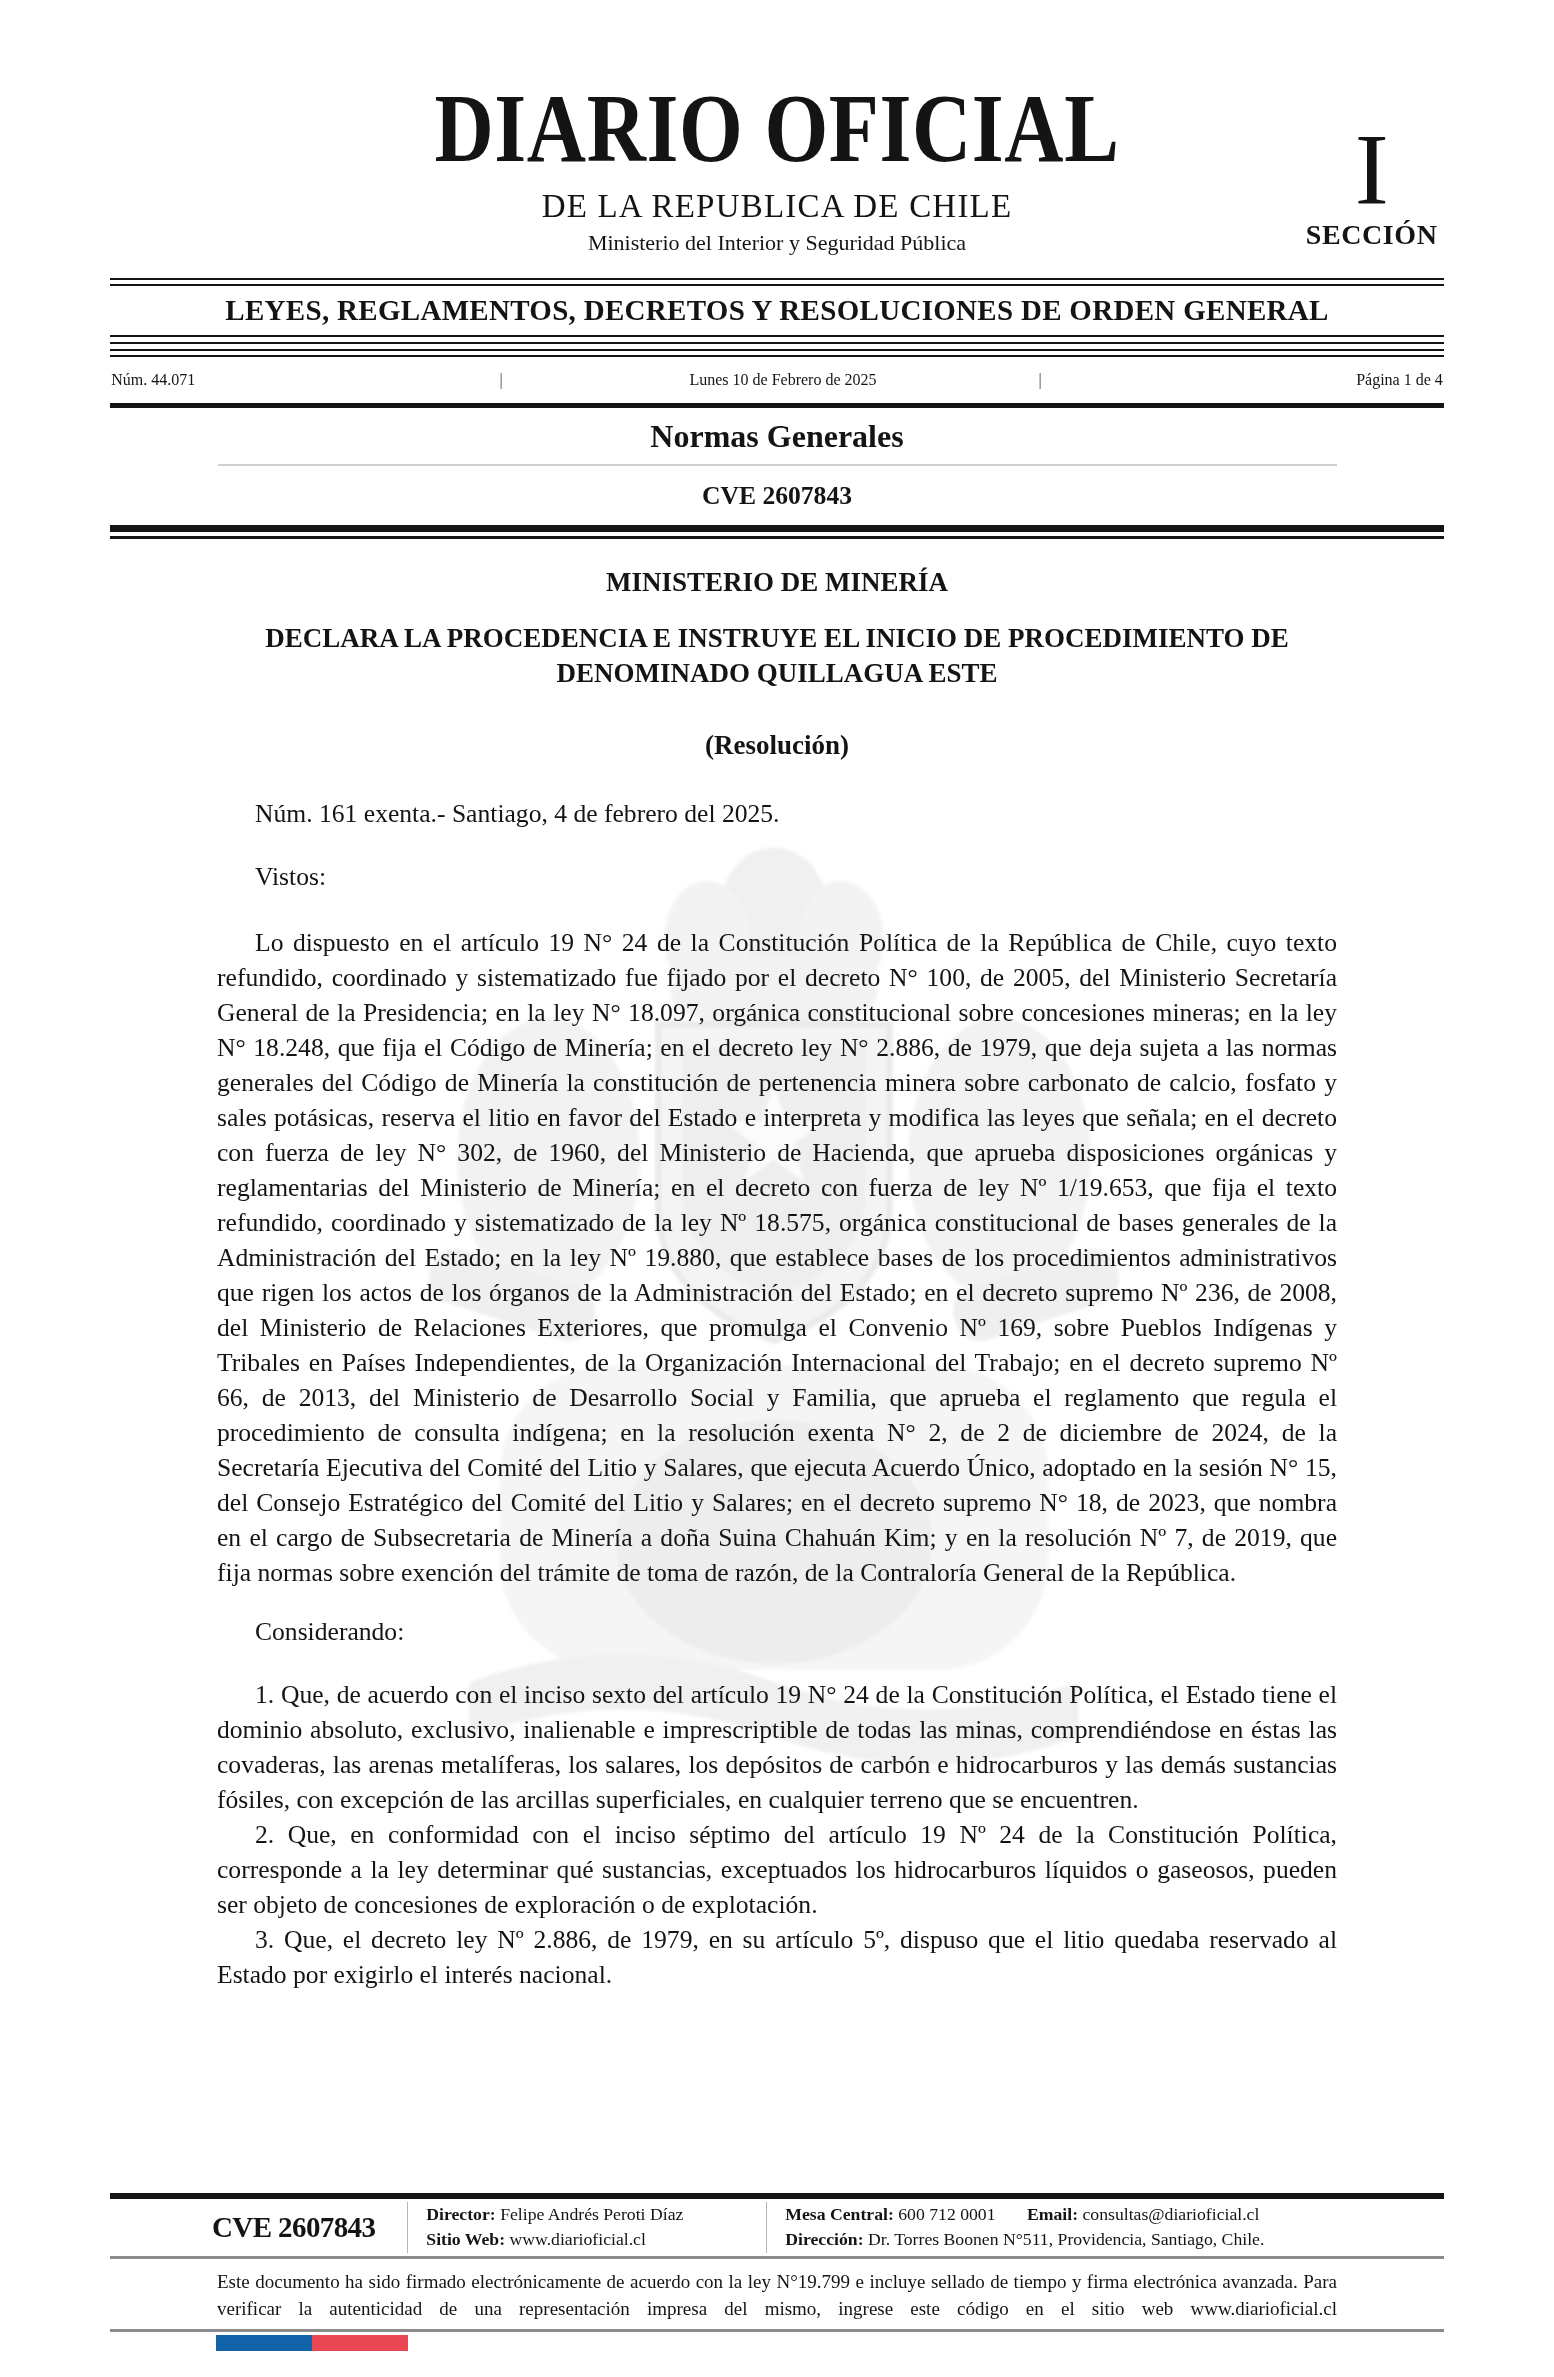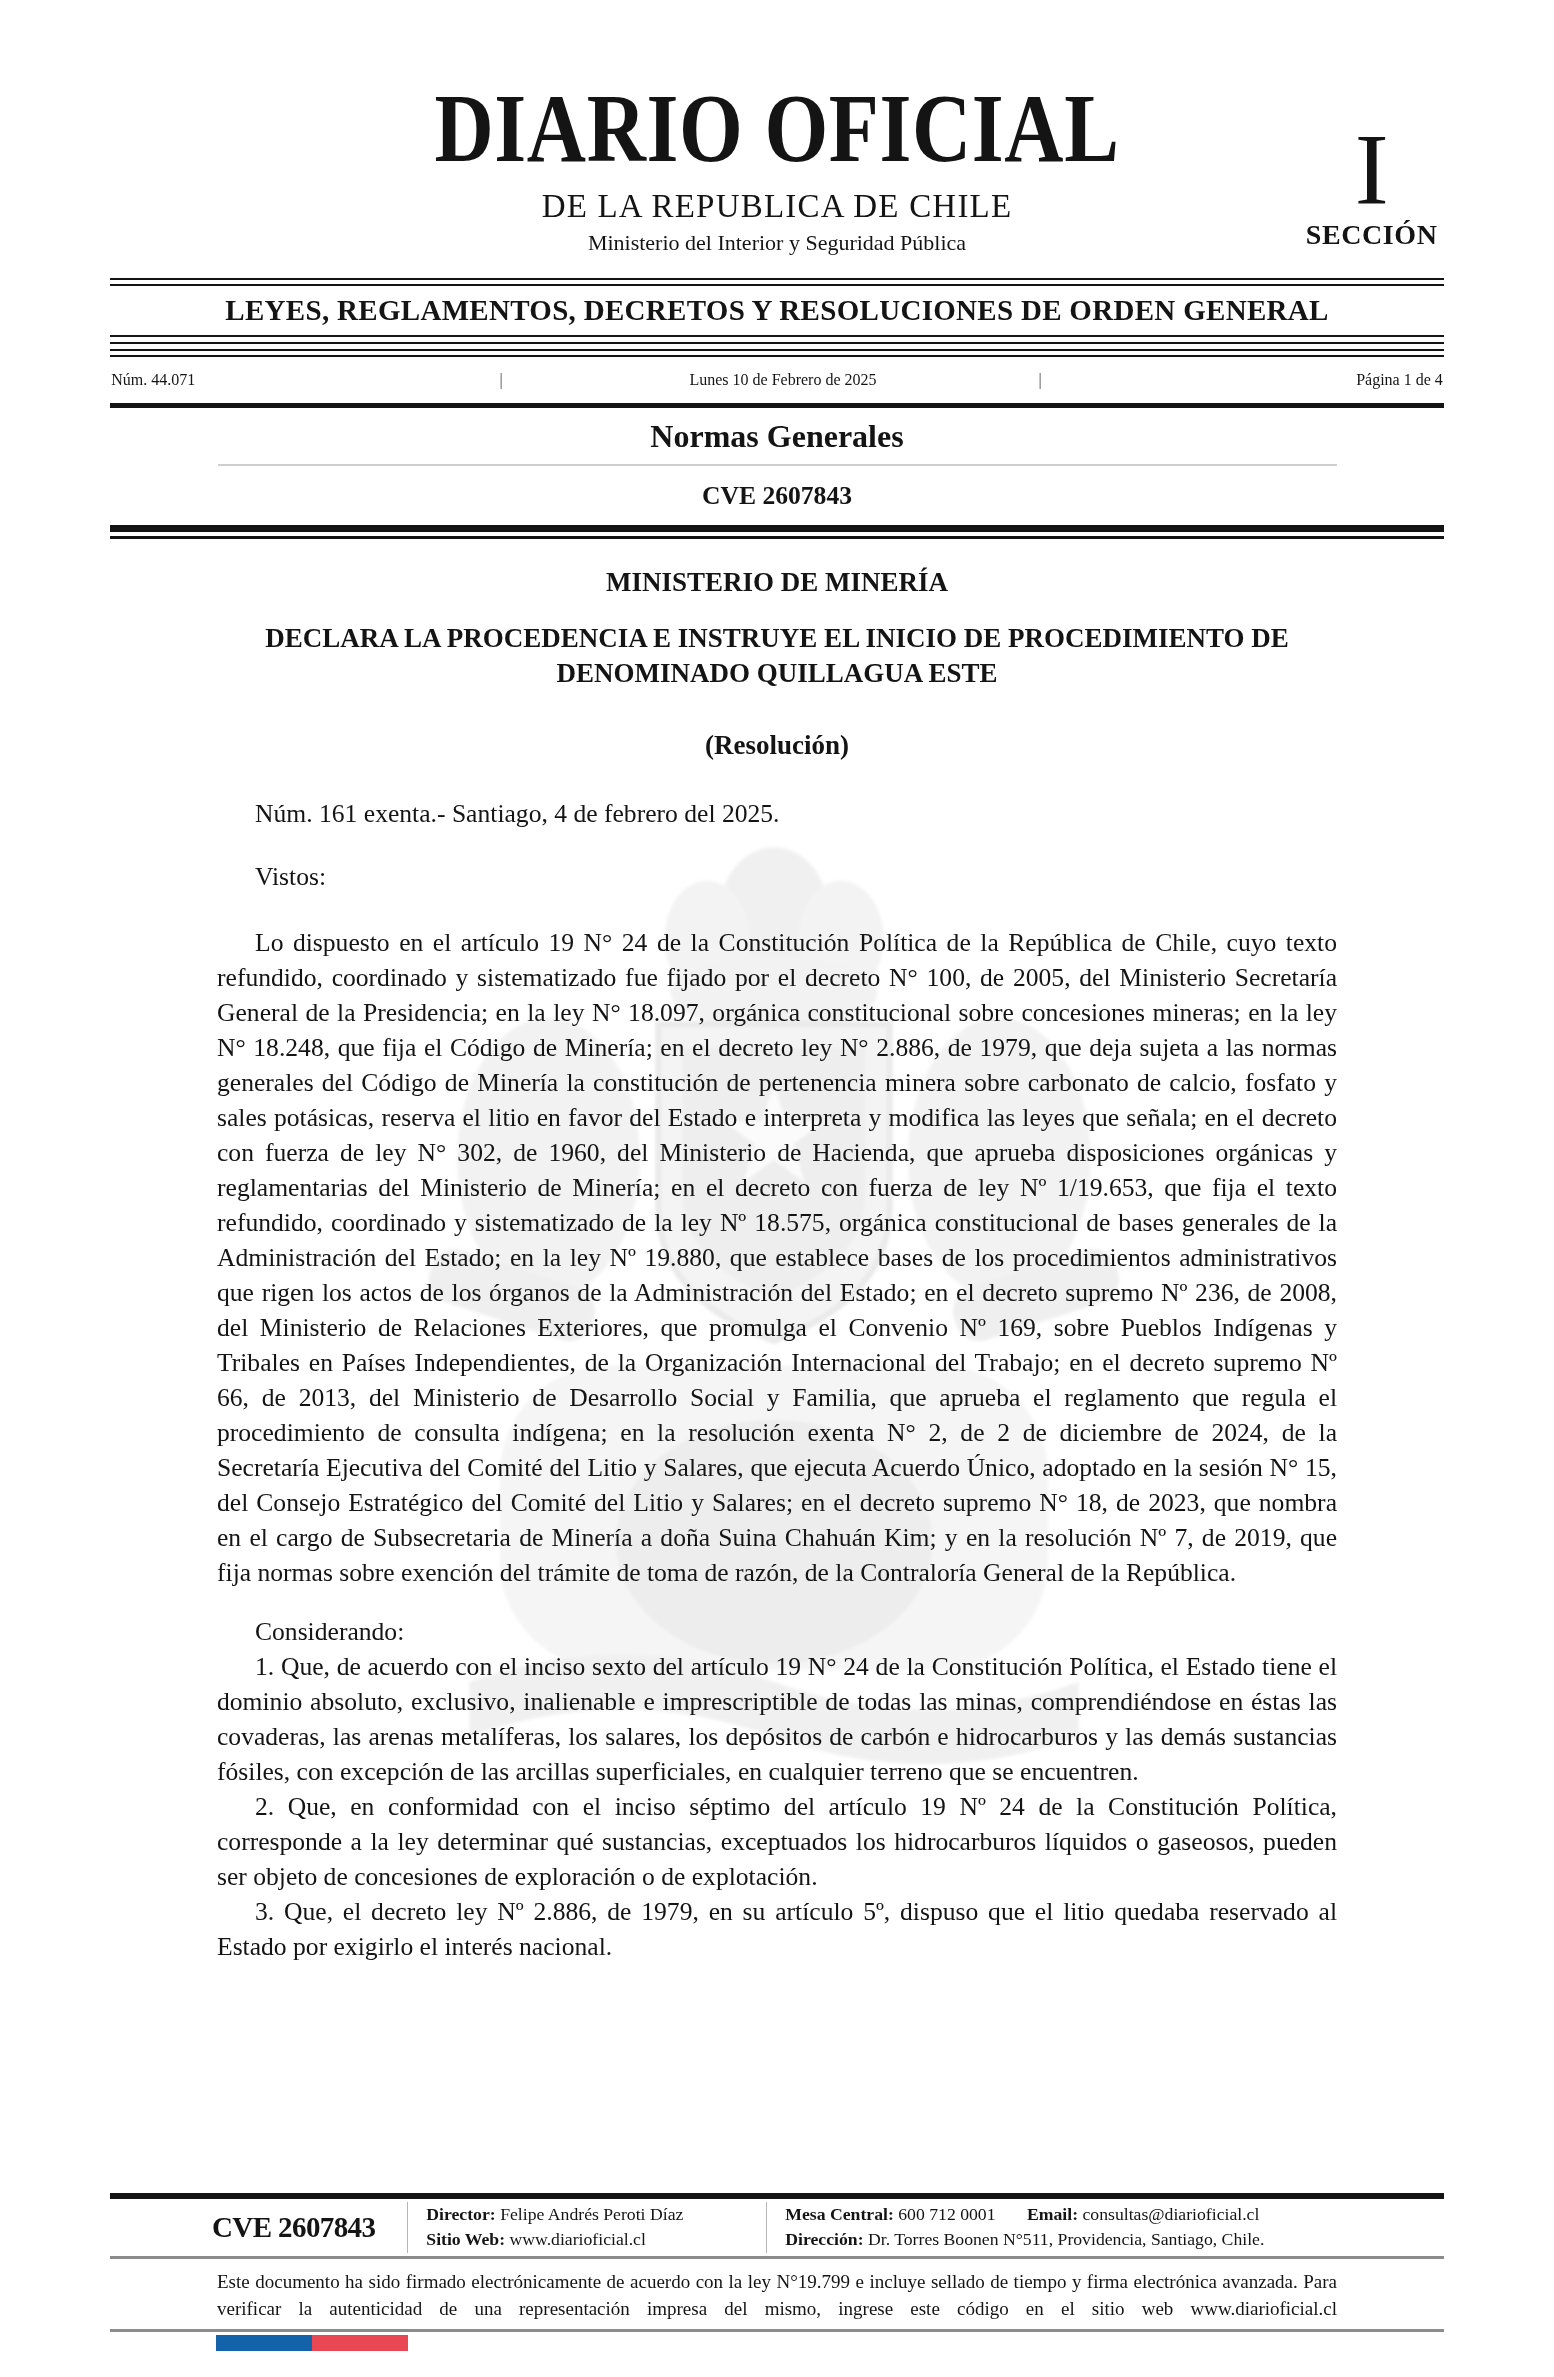--- a/index.html
+++ b/index.html
@@ -53,21 +53,21 @@
   
   .doc{padding:0 107px;font-size:25.6px;line-height:35px;text-align:justify;}
   .doc-ministry{font-size:27px;font-weight:bold;text-align:center;margin-top:27px;line-height:1.2;text-indent:0;}
   .doc-title{font-size:27px;font-weight:bold;text-align:center;margin-top:23px;line-height:35px;text-indent:0;}
   .doc-type{font-size:27px;font-weight:bold;text-align:center;margin-top:38px;line-height:1.2;text-indent:0;}
   .p{margin:0;text-indent:38px;}
   .p-num{margin-top:35px;}
   .p-vistos{margin-top:28px;}
   .p-body{margin-top:30.5px;}
   .p-considerando{margin-top:24px;}
-  .p-item1{}
+  .p-item1{margin-top:28px;}
 
   
   .footer{position:absolute;left:110px;right:110px;top:2193px;z-index:2;background:#fff;}
   .f-rule{height:5.5px;background:#141414;}
   .cve-box{display:flex;align-items:stretch;padding:3px 0 3.7px;}
   .cve-big{
     width:297px;box-sizing:border-box;padding-left:102px;
     font-size:29px;font-weight:bold;display:flex;align-items:center;letter-spacing:-0.6px;
   }
   .f-col{border-left:1.8px solid #b5b5b5;box-sizing:border-box;padding-left:18.3px;font-size:17.7px;line-height:25.6px;}

